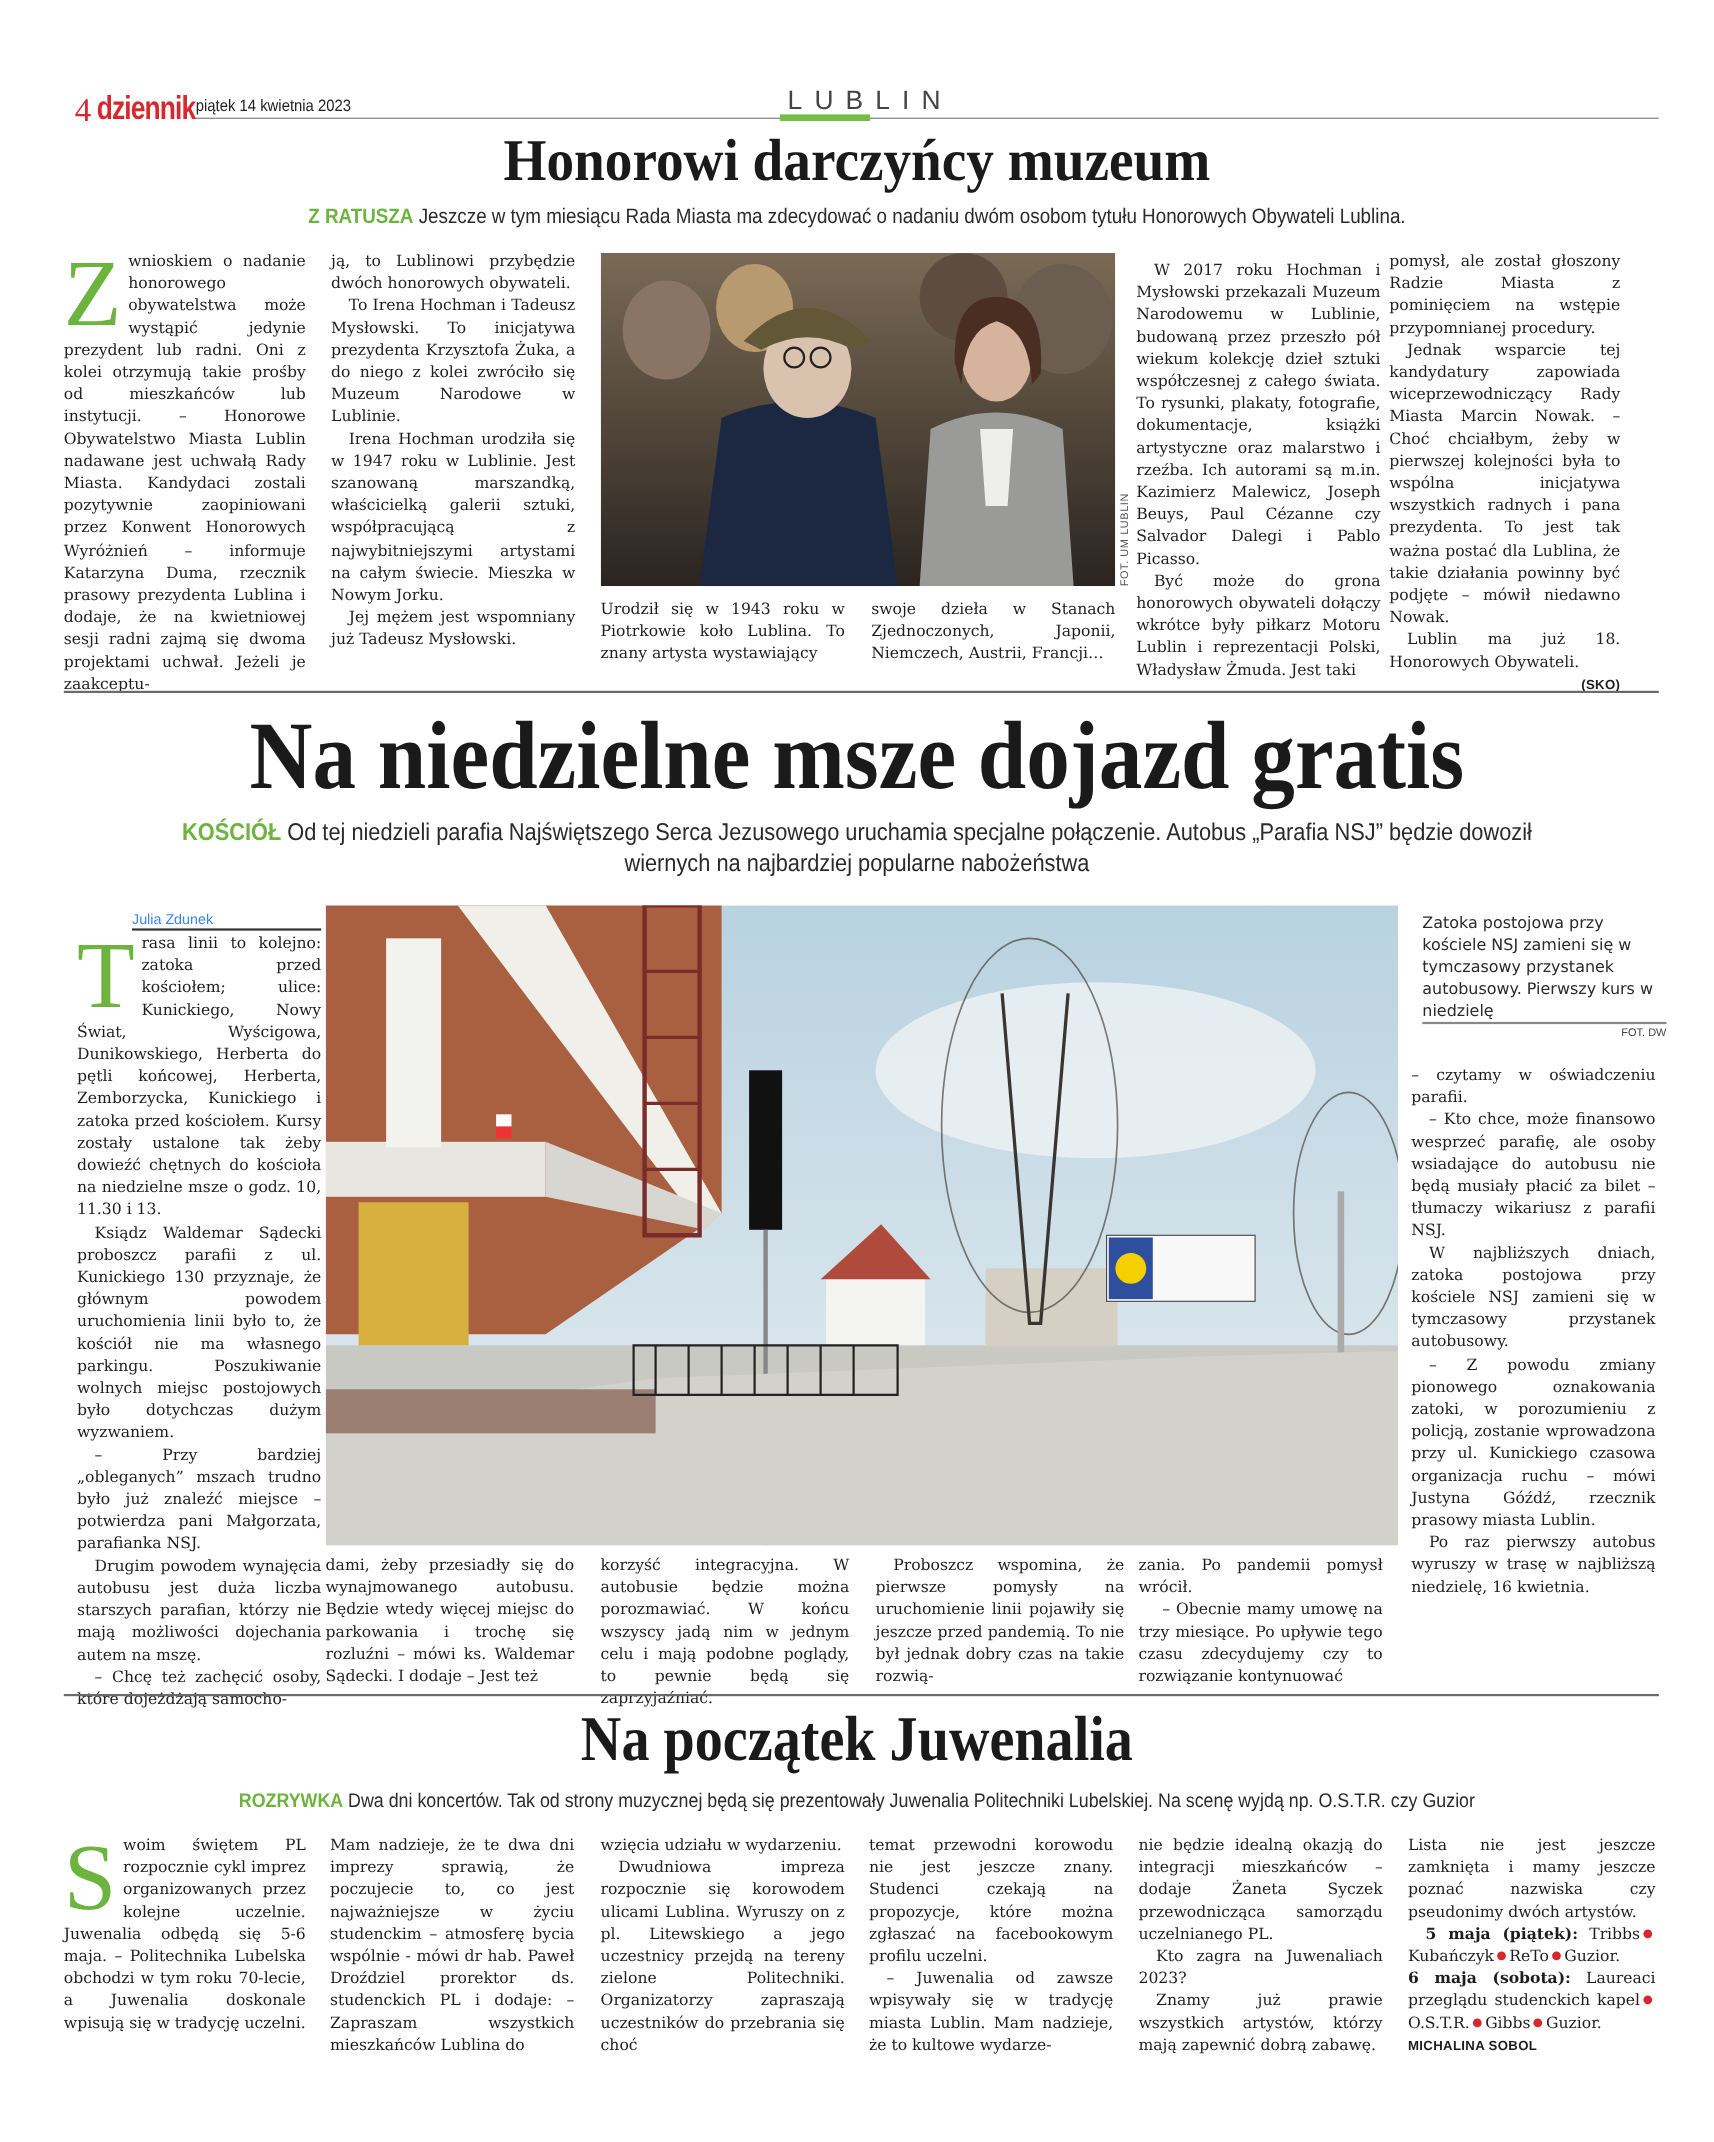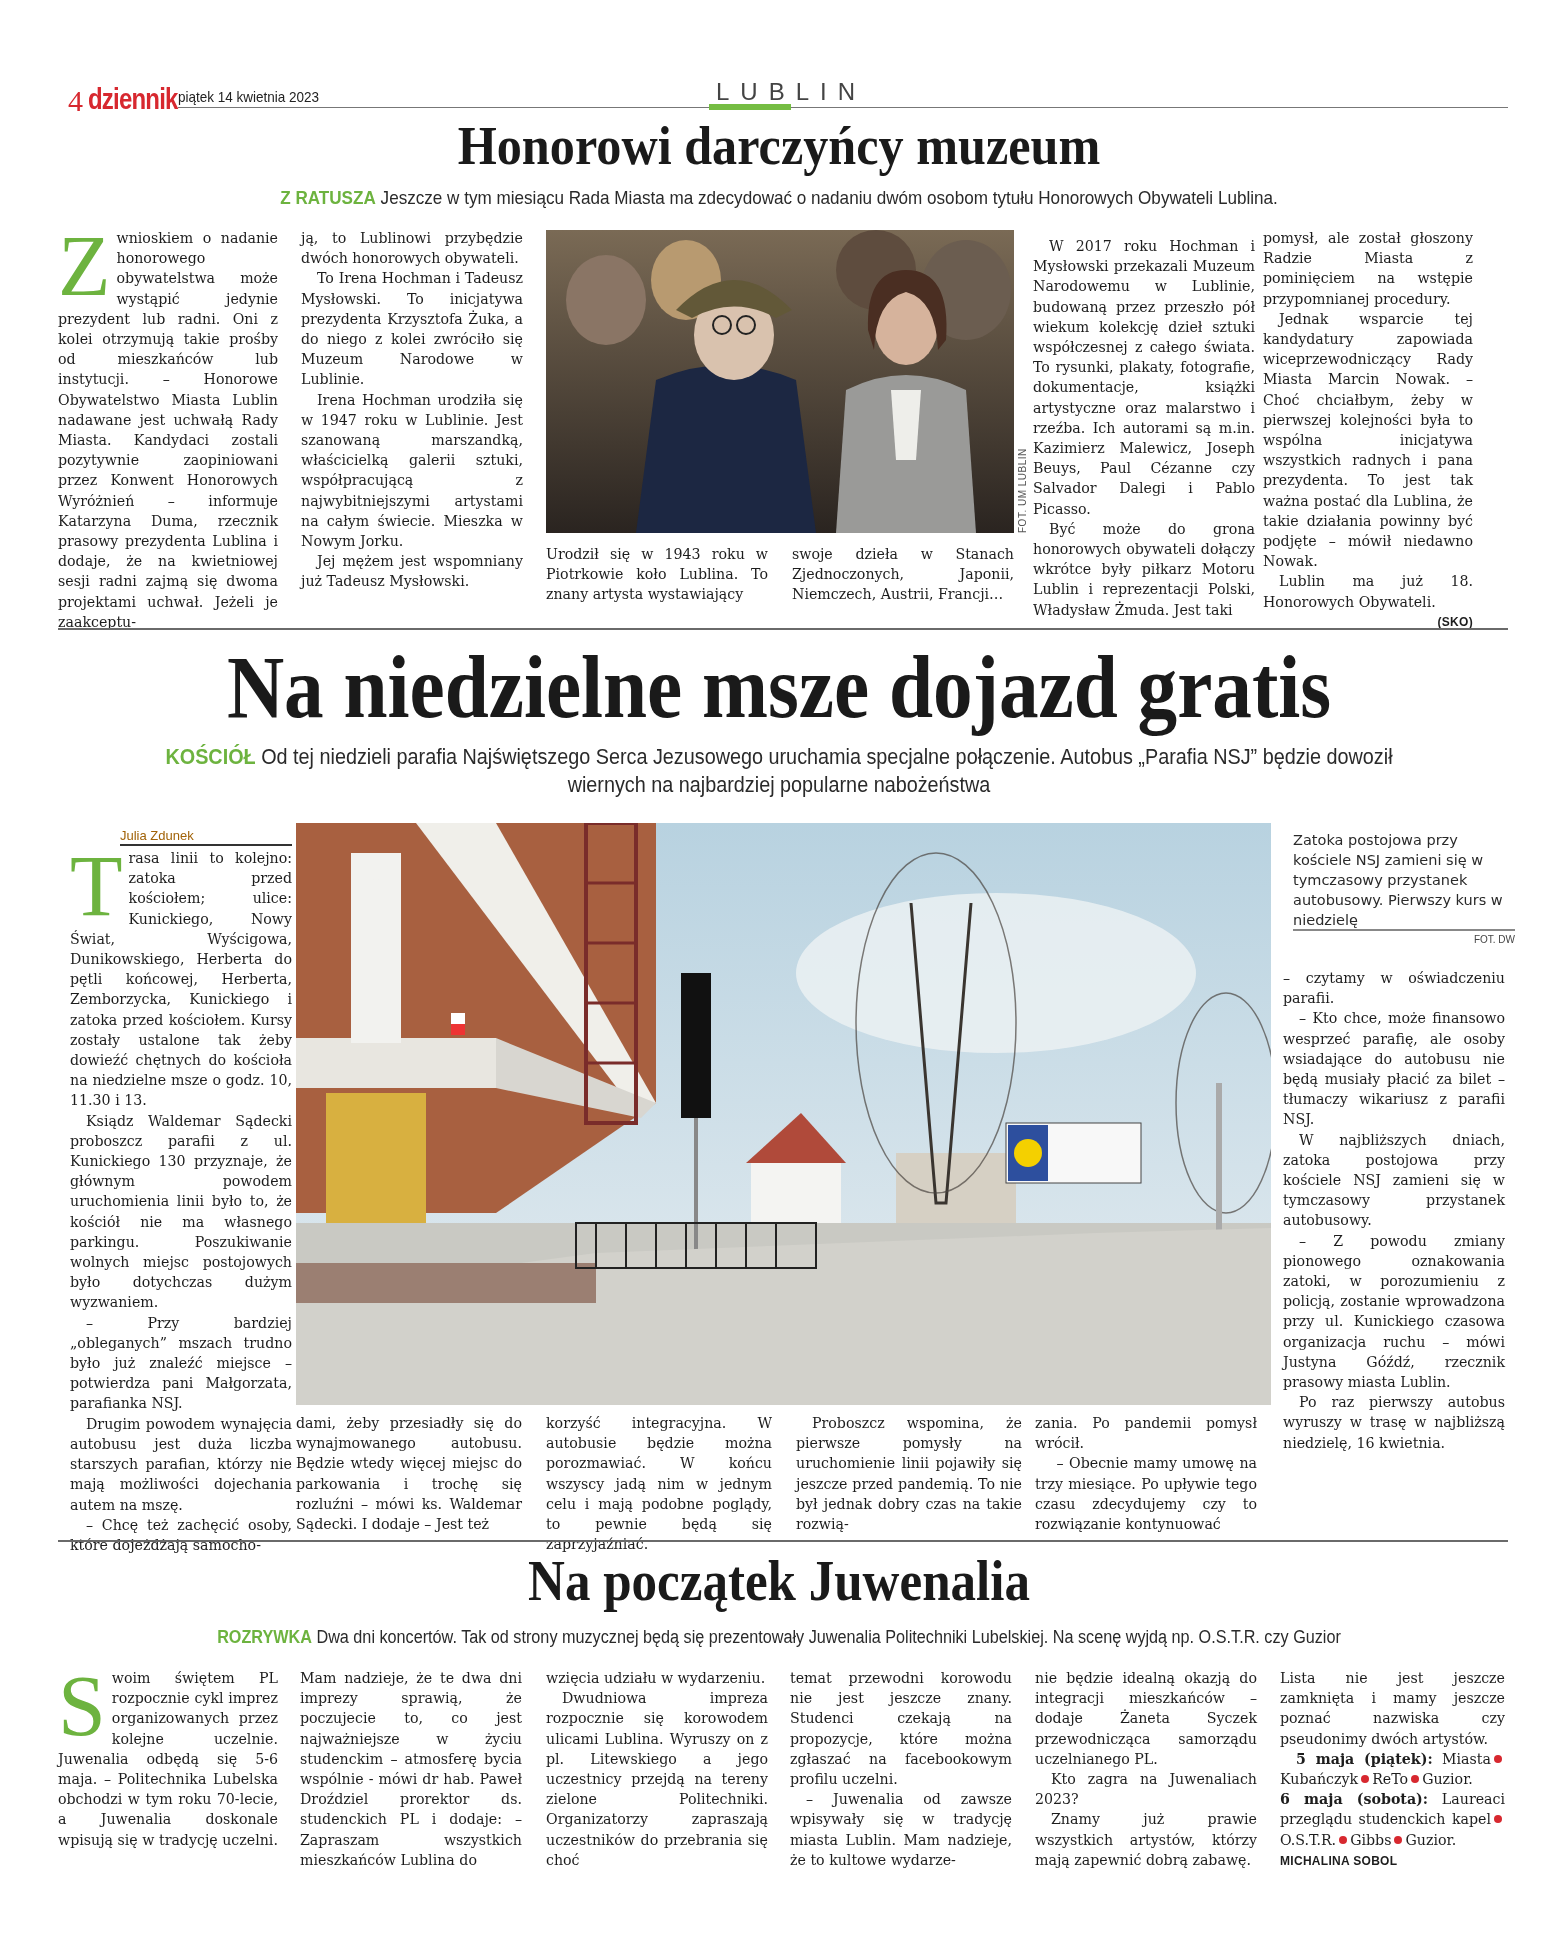--- a/index.html
+++ b/index.html
@@ -32,21 +32,21 @@
   .col { font-size: 14.2px; line-height: 20.2px; text-align: justify; hyphens: manual; color: #1d1d1d; }
   .col p { text-indent: 16px; }
   .col p.noind { text-indent: 0; }
   .dropcap { float: left; font-family: "Liberation Serif", serif; color: #6db33f; font-size: 86px; line-height: 72px; margin: 2px 6px -4px 0; }
 
   .rule { height: 2px; background: #6a6a6a; }
 
   .photo { overflow: hidden; }
   .credit-v { font-family: "Liberation Sans", sans-serif; font-size: 10px; color: #555; writing-mode: vertical-rl; transform: rotate(180deg); letter-spacing: 0.5px; }
 
-  .byline { font-family: "Liberation Sans", sans-serif; font-size: 13px; color: #a16207; border-bottom: 2px solid #333; }
+  .byline { font-family: "Liberation Sans", sans-serif; font-size: 13px; color: #3b82f6; border-bottom: 2px solid #333; }
   .caption { font-family: "DejaVu Sans", sans-serif; font-size: 14.5px; line-height: 20px; color: #2a2a2a; }
   .caption-rule { height: 2px; background: #888; }
   .credit { font-family: "Liberation Sans", sans-serif; font-size: 10px; color: #444; text-align: right; }
 
   .sig { font-family: "Liberation Sans", sans-serif; font-weight: bold; font-size: 12px; float: right; letter-spacing: 0.3px; }
   .dot { display: inline-block; width: 8px; height: 8px; border-radius: 50%; background: #d7282f; margin: 0 3px 1px 3px; }
   .bold { font-weight: bold; }
 </style>
 </head>
 <body>
@@ -232,21 +232,21 @@
 </div>
 <div class="abs col" style="left:1035px; top:1668px; width:222px;">
   <p class="noind">nie będzie idealną okazją do integracji mieszkańców – dodaje Żaneta Syczek przewodnicząca samorządu uczelnianego PL.</p>
   <p>Kto zagra na Juwenaliach 2023?</p>
   <p>Znamy już prawie wszystkich artystów, którzy mają zapewnić dobrą zabawę.</p>
 </div>
 <div class="abs col" style="left:1280px; top:1668px; width:225px;">
   <p class="noind">Lista nie jest jeszcze zamknięta i mamy jeszcze poznać nazwiska czy pseudonimy dwóch artystów.</p>
   <p>
     <span class="bold">5 maja (piątek):</span>
-    <span>Miasta</span><span class="dot"></span><span>Kubańczyk</span><span class="dot"></span><span>ReTo</span><span class="dot"></span><span>Guzior.</span>
+    <span>Tribbs</span><span class="dot"></span><span>Kubańczyk</span><span class="dot"></span><span>ReTo</span><span class="dot"></span><span>Guzior.</span>
   </p>
   <p class="noind">
     <span class="bold">6 maja (sobota):</span>
     <span>Laureaci przeglądu studenckich kapel</span><span class="dot"></span><span>O.S.T.R.</span><span class="dot"></span><span>Gibbs</span><span class="dot"></span><span>Guzior.</span>
   </p>
   <p class="noind" style="">
     <span class="sig" style="float:none;">MICHALINA SOBOL</span>
   </p>
 </div>
 

